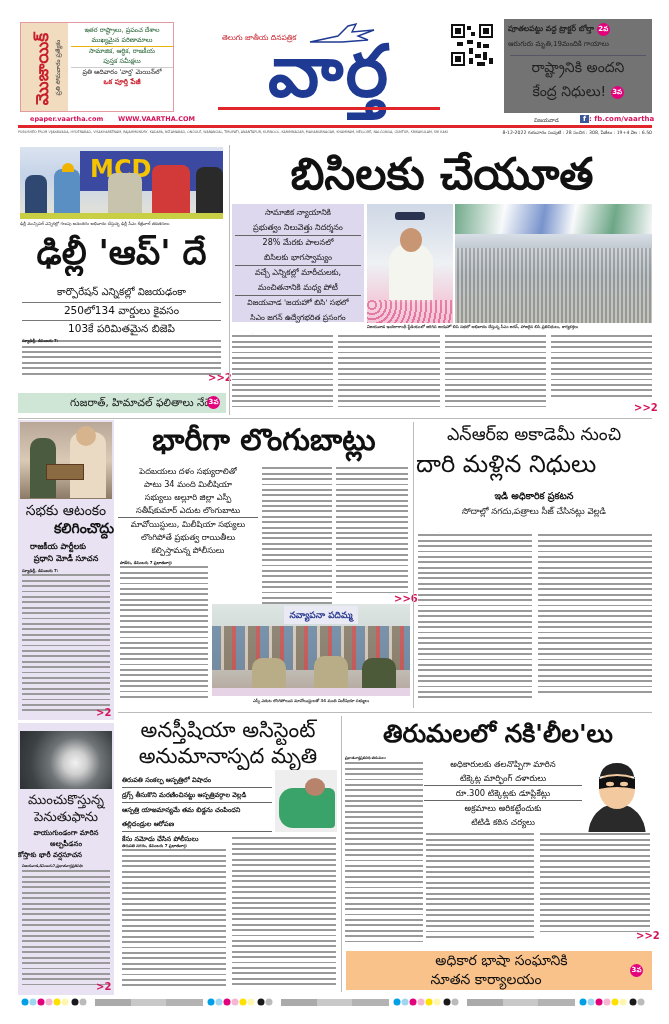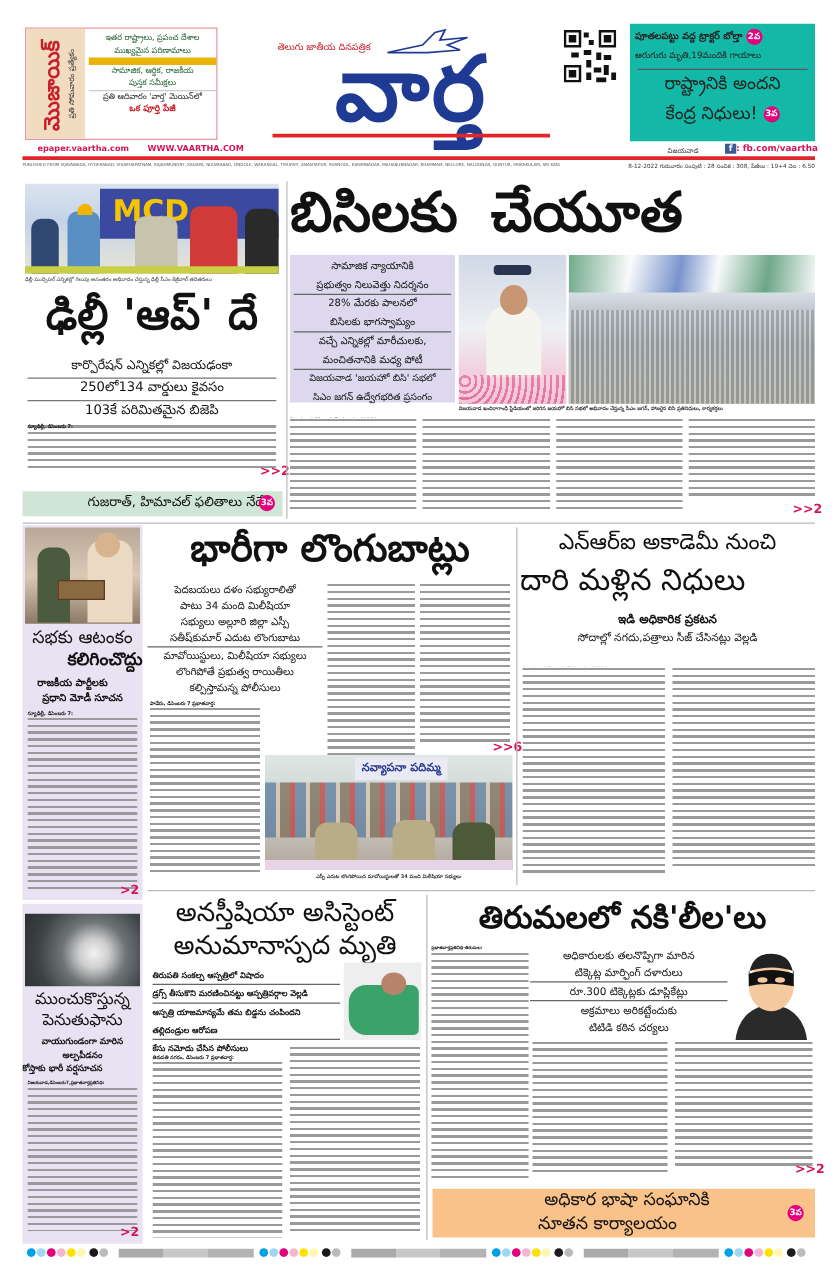--- a/index.html
+++ b/index.html
@@ -18,21 +18,21 @@
 
 <div>
 
   <div class="abs" style="left:20px;top:22px;width:154px;height:90px;border:1px solid #e39aa0;background:#fff;">
     <div class="abs" style="left:0;top:0;width:47px;height:88px;background:#f2dcc0;overflow:hidden;">
       <div class="abs" style="left:-22px;top:34px;width:90px;transform:rotate(-90deg);font-size:17px;font-weight:bold;color:#c8202b;white-space:nowrap;text-align:center;">మొజాయిక్</div>
       <div class="abs" style="left:-8px;top:40px;width:90px;transform:rotate(-90deg);font-size:6px;color:#333;white-space:nowrap;text-align:center;">ప్రతి సోమవారం ప్రత్యేకం</div>
     </div>
     <div class="abs" style="left:50px;top:3px;width:102px;text-align:center;color:#1a5a2a;font-size:6.4px;line-height:9.5px;">
       <div>ఇతర రాష్ట్రాలు, ప్రపంచ దేశాల</div>
-      <div style="border-bottom:6px solid #eab308;padding-bottom:1px;">ముఖ్యమైన పరిణామాలు</div>
+      <div style="border-bottom:1px solid #eab308;padding-bottom:1px;">ముఖ్యమైన పరిణామాలు</div>
       <div>సామాజిక, ఆర్థిక, రాజకీయ</div>
       <div style="border-bottom:1px solid #ccc;padding-bottom:1px;">పుస్తక సమీక్షలు</div>
       <div style="color:#222;">ప్రతి ఆదివారం 'వార్త' మెయిన్‌లో</div>
       <div style="color:#c8202b;font-weight:bold;font-size:7px;">ఒక పూర్తి పేజీ</div>
     </div>
   </div>
   <a class="abs" style="left:30px;top:115px;font-size:6.5px;font-weight:bold;color:#d4145a;text-decoration:none;">epaper.vaartha.com</a>
   <a class="abs" style="left:118px;top:115px;font-size:6.5px;font-weight:bold;color:#d4145a;text-decoration:none;">WWW.VAARTHA.COM</a>
 
   <div class="abs" style="left:222px;top:33px;font-size:7.5px;color:#c8202b;">తెలుగు జాతీయ దినపత్రిక</div>
@@ -64,21 +64,21 @@
         <rect x="9" y="12" width="2" height="3" fill="#111"></rect>
       <rect x="12" y="15" width="3" height="2" fill="#111"></rect>
         <rect x="16" y="14" width="2" height="4" fill="#111"></rect>
         <rect x="19" y="17" width="2" height="3" fill="#111"></rect>
       <rect x="9" y="17" width="2" height="3" fill="#111"></rect>
         <rect x="3" y="9" width="3" height="2" fill="#111"></rect>
         <rect x="13" y="19" width="4" height="2" fill="#111"></rect>
     </svg>
   </div>
 
-  <div class="abs" style="left:504px;top:19px;width:148px;height:94px;background:#14b8a6;">
+  <div class="abs" style="left:504px;top:19px;width:148px;height:94px;background:#737373;">
     <div class="abs" style="left:4px;top:4px;width:140px;font-size:7.6px;font-weight:bold;color:#222;white-space:nowrap;">
       <span>పూతలపట్టు వద్ద ట్రాక్టర్ బోల్తా</span>
       <span class="pg"><span>2</span>వ</span>
     </div>
     <div class="abs" style="left:4px;top:21px;width:140px;font-size:7px;color:#222;white-space:nowrap;">ఆరుగురు మృతి,19మందికి గాయాలు</div>
     <div class="abs" style="left:6px;top:36px;width:136px;height:1px;background:#556;"></div>
     <div class="abs" style="left:4px;top:40px;width:140px;font-size:14px;color:#222;text-align:center;white-space:nowrap;">రాష్ట్రానికి అందని</div>
     <div class="abs" style="left:4px;top:64px;width:140px;font-size:14px;color:#222;text-align:center;white-space:nowrap;">
       <span>కేంద్ర నిధులు!</span>
       <span class="pg" style="vertical-align:middle;"><span>3</span>వ</span>
@@ -121,21 +121,21 @@
 </div>
 
 <div class="abs" style="left:18px;top:393px;width:208px;height:20px;background:#cfe6d6;">
   <span style="position:absolute;left:4px;top:3px;font-size:10.5px;color:#111;white-space:nowrap;margin-left:48px;">గుజరాత్, హిమాచల్ ఫలితాలు నేడే</span>
   <span class="pg" style="position:absolute;right:6px;top:3px;"><span>3</span>వ</span>
 </div>
 
 <div class="abs" style="left:229px;top:145px;width:1px;height:270px;background:#bbb;"></div>
 
 <div>
-  <div class="abs hl" style="left:232px;top:144px;width:420px;font-size:44px;line-height:60px;text-align:left;font-family:Liberation Mono, monospace;">బిసిలకు చేయూత</div>
+  <div class="abs hl" style="left:232px;top:144px;width:420px;font-size:44px;line-height:60px;text-align:center;">బిసిలకు చేయూత</div>
   <div class="abs" style="left:232px;top:204px;width:132px;height:118px;background:#ddd8ee;">
     <div style="padding:2px 3px;text-align:center;font-size:8px;line-height:14.5px;color:#111;">
       <div>సామాజిక న్యాయానికి</div>
       <div style="border-bottom:1px solid #666;white-space:nowrap;">ప్రభుత్వం నిలువెత్తు నిదర్శనం</div>
       <div>28% మేరకు పాలనలో</div>
       <div style="border-bottom:1px solid #666;">బిసిలకు భాగస్వామ్యం</div>
       <div style="white-space:nowrap;">వచ్చే ఎన్నికల్లో మారీచులకు,</div>
       <div style="border-bottom:1px solid #666;">మంచితనానికి మధ్య పోటీ</div>
       <div style="white-space:nowrap;font-size:7.6px;">విజయవాడ 'జయహో బిసి' సభలో</div>
       <div style="white-space:nowrap;font-size:7.6px;">సిఎం జగన్ ఉద్వేగభరిత ప్రసంగం</div>

